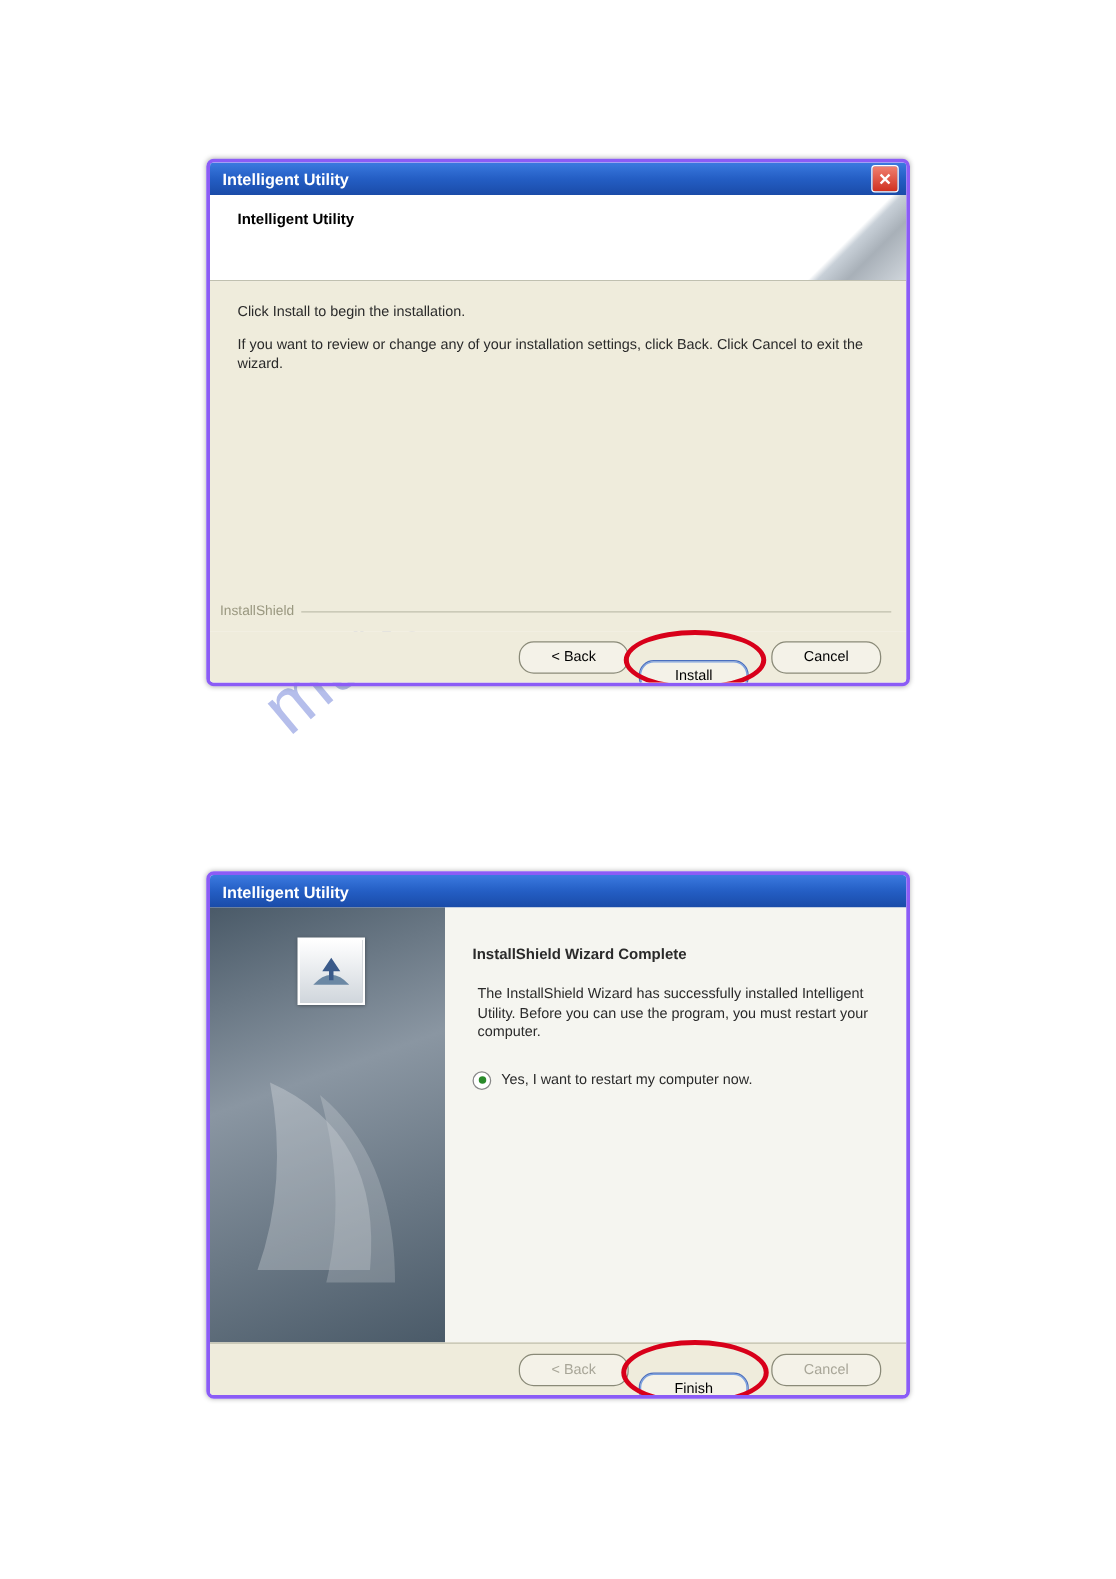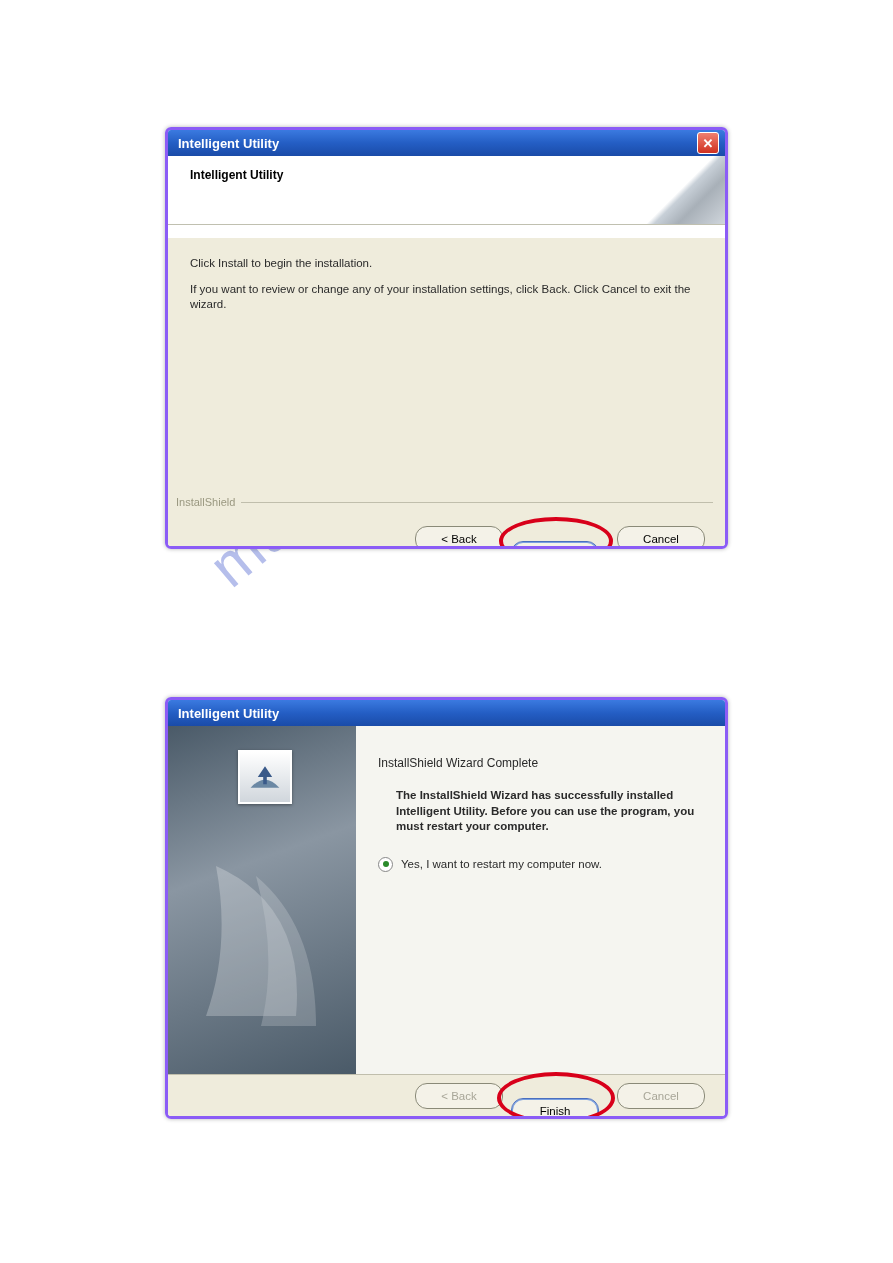--- a/index.html
+++ b/index.html
@@ -71,21 +71,20 @@
   }
 
   .content-panel {
     background: #efecdc;
     height: 280px;
     position: relative;
     padding: 14px 34px 0 22px;
     font-size: 11.5px;
     color: #2a2a2a;
     box-sizing: border-box;
-    margin-top: 13px;
   }
   .content-panel p { margin: 4px 0 10px 0; line-height: 1.35; }
   .installshield-line {
     position: absolute;
     left: 8px;
     bottom: 10px;
     right: 12px;
     display: flex;
     align-items: center;
     gap: 6px;
@@ -172,24 +171,24 @@
   .main-panel {
     flex: 1;
     background: #f5f5f0;
     padding: 28px 22px 10px 22px;
     font-size: 11.5px;
     color: #2a2a2a;
     box-sizing: border-box;
   }
   .main-panel h2 {
     font-size: 12px;
-    font-weight: normal;
+    font-weight: bold;
     margin: 2px 0 18px 0;
   }
-  .main-panel p { margin: 0 0 22px 18px; line-height: 1.35; font-weight: bold; }
+  .main-panel p { margin: 0 0 22px 4px; line-height: 1.35; }
   .radio-row {
     display: flex;
     align-items: center;
     gap: 8px;
     margin: 0 0 22px 0;
   }
   .radio {
     width: 13px;
     height: 13px;
     border: 1px solid #888;

